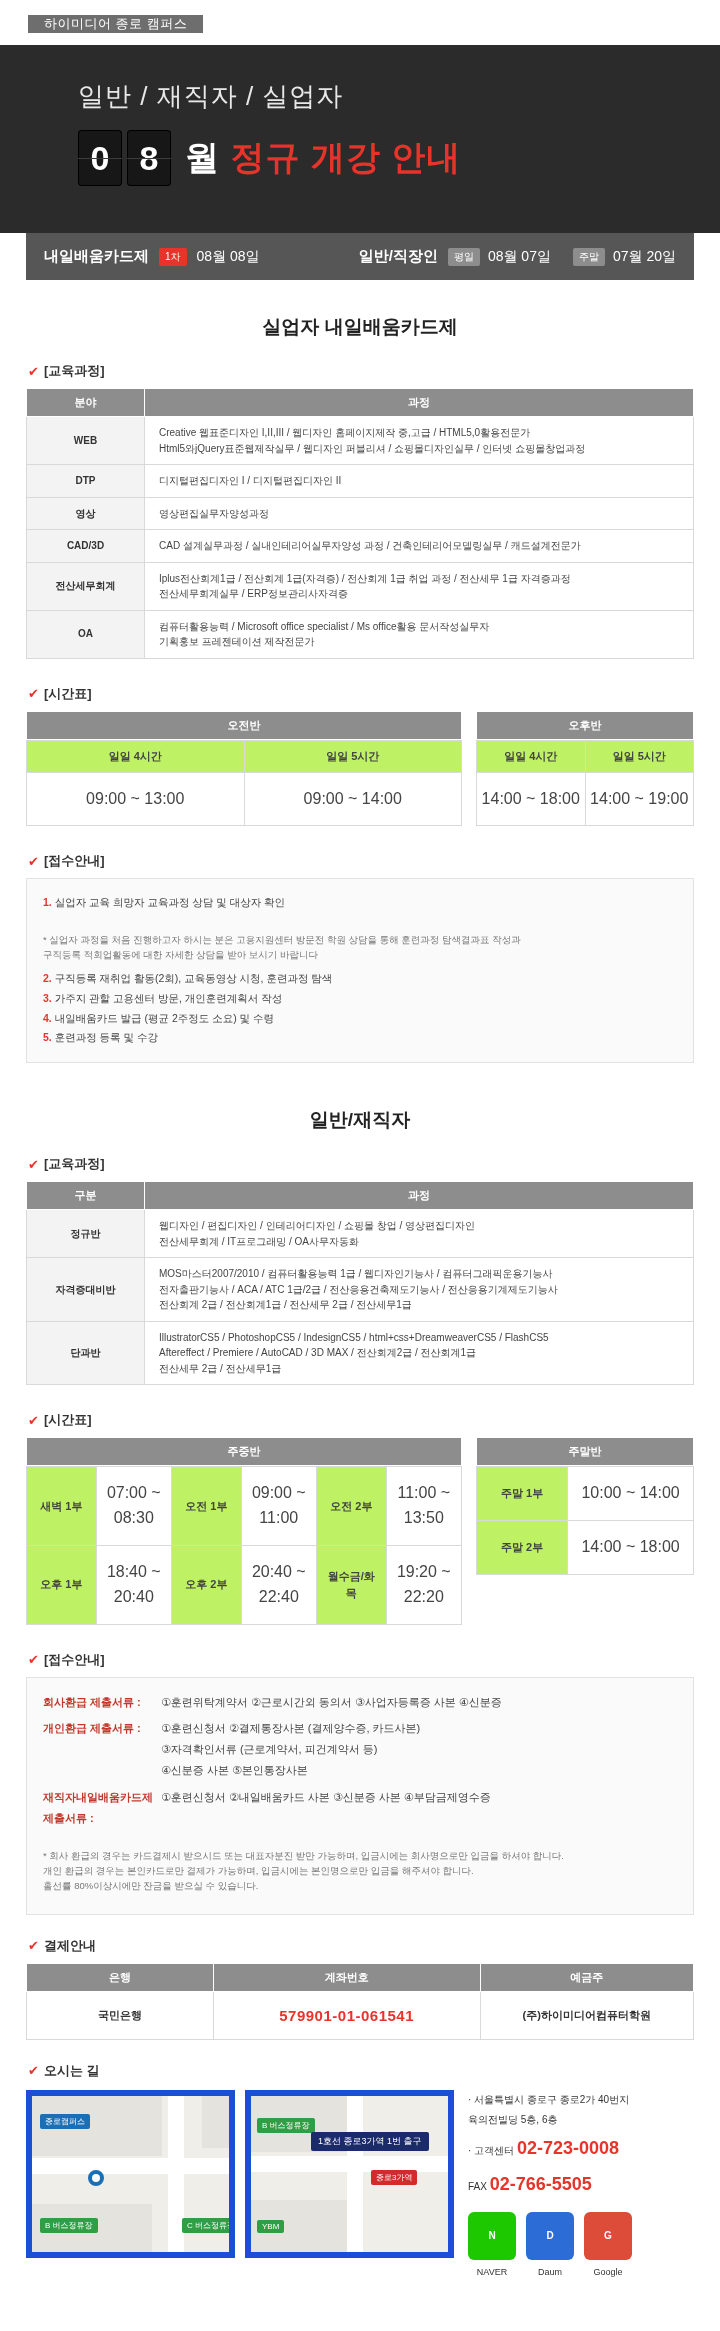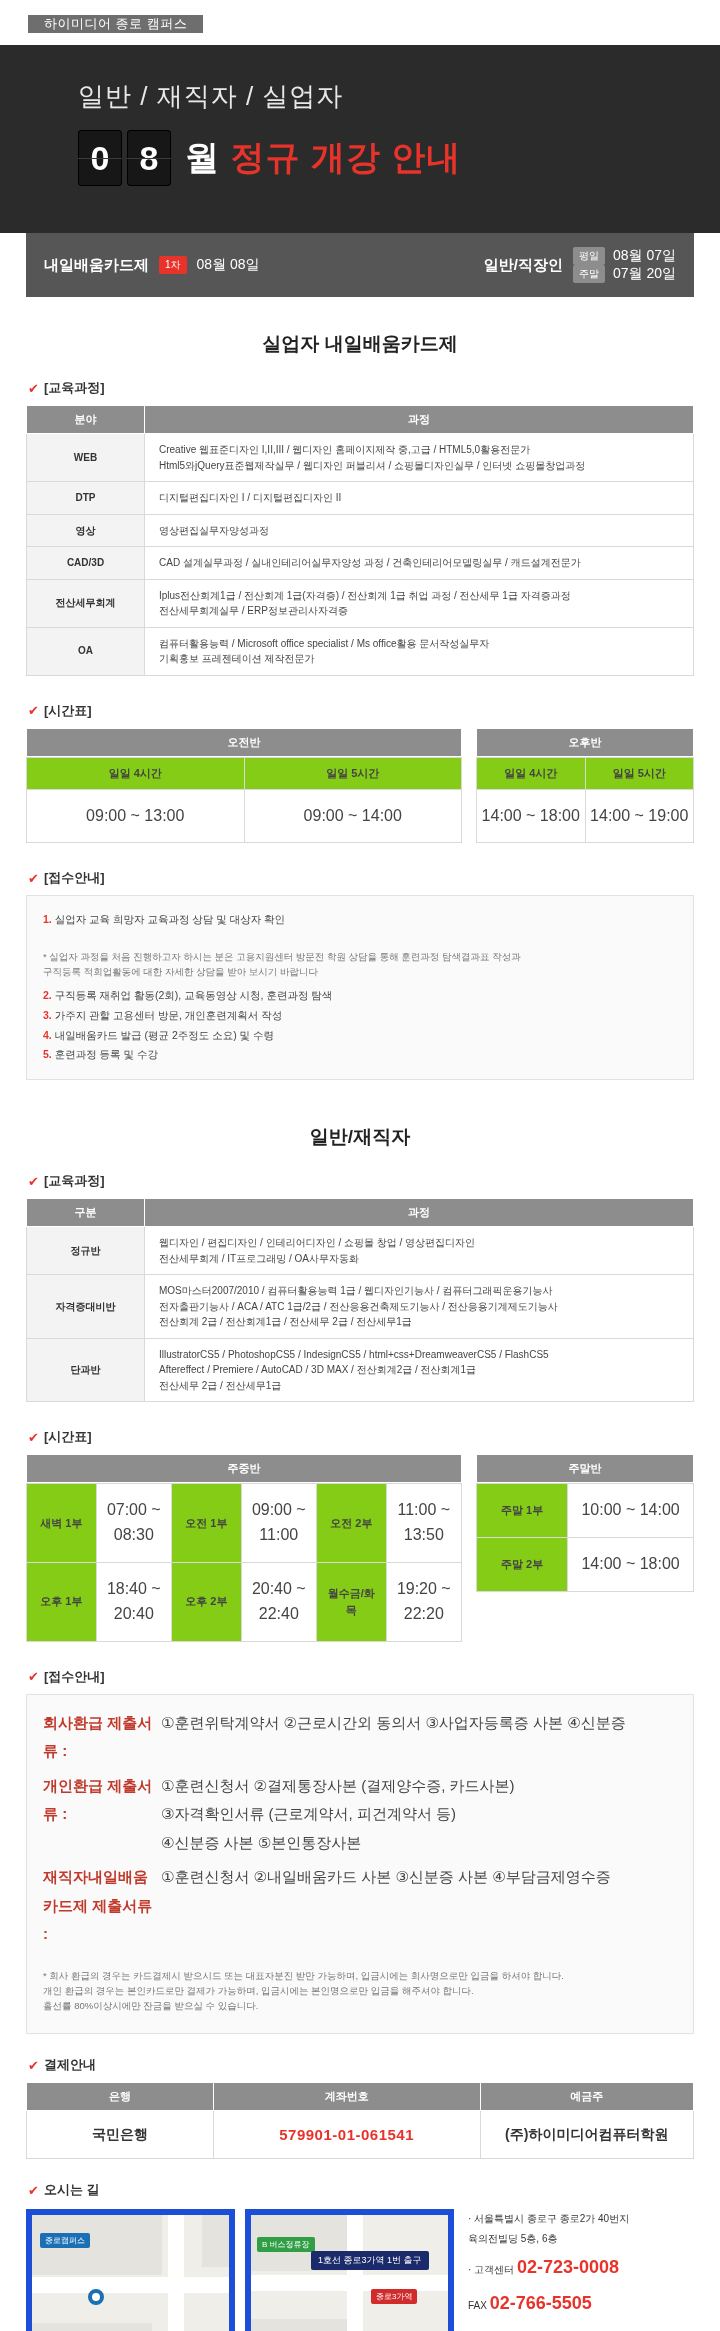--- a/index.html
+++ b/index.html
@@ -54,21 +54,21 @@
     display:flex; align-items:center; padding:14px 18px; font-size:12px;
     justify-content:space-between;
   }
   .info-left, .info-right { display:flex; align-items:center; gap:10px; }
   .info-label { font-weight:bold; font-size:15px; }
   .chip {
     background:#e8332a; color:#fff; font-size:10px; padding:2px 6px; border-radius:2px;
   }
   .chip.gray { background:#8d8d8d; }
   .info-val { font-size:14px; }
-  .stack { display:flex; flex-direction:column; gap:0; }
+  .stack { display:flex; flex-direction:row; gap:22px; }
   .stack .row { display:flex; align-items:center; gap:8px; }
 
   
   .section { padding:0 26px; }
   .sec-title {
     text-align:center; font-size:19px; font-weight:bold; color:#222;
     margin:34px 0 22px;
   }
   .sub-head {
     font-size:13px; font-weight:bold; color:#e8332a; margin:0 0 8px 2px;
@@ -84,37 +84,37 @@
   }
   td { border:1px solid #d9d9d9; padding:8px 6px; color:#444; line-height:1.55; }
   td.cat { width:118px; text-align:center; background:#f3f3f3; font-weight:bold; color:#333; }
   td.desc { padding-left:14px; }
 
   .two-col { display:flex; gap:14px; }
   .tt-left { flex:2; }
   .tt-right { flex:1; }
   .tt table td { text-align:center; }
   .tt .hd { background:#8d8d8d; color:#fff; text-align:center; font-weight:bold; padding:6px; font-size:11px; border:1px solid #fff; }
-  .tt .sub { background:#84cc16; text-align:center; font-weight:bold; padding:7px; font-size:11px; }
+  .tt .sub { background:#bef264; text-align:center; font-weight:bold; padding:7px; font-size:11px; }
   .tt .val { padding:14px 4px; font-size:16px; }
 
   .notice {
     border:1px solid #e2e2e2; background:#fafafa; padding:14px 16px;
     font-size:10.5px; line-height:1.9; color:#444;
   }
   .notice .small { font-size:9.5px; color:#777; line-height:1.6; display:block; margin:19px 0 6px; }
 
-  .apply-row { display:flex; font-size:15px; line-height:1.9; margin-bottom:6px; }
+  .apply-row { display:flex; font-size:11px; line-height:1.9; margin-bottom:6px; }
   .apply-row .k { color:#c0392b; font-weight:bold; width:118px; flex:none; }
   .apply-row .v { color:#444; }
   .num { color:#e8332a; font-weight:bold; }
 
   
   .bank th { background:#8d8d8d; font-size:11px; }
-  .bank td { text-align:center; padding:12px 6px; font-size:14px; font-weight:bold; color:#333; }
+  .bank td { text-align:center; padding:12px 6px; font-size:11px; font-weight:bold; color:#333; }
   .bank td.acct { color:#e8332a; font-size:15px; letter-spacing:0.5px; }
 
   
   .map-wrap { display:flex; gap:10px; margin-top:10px; }
   .map {
     flex:1; height:168px; background:#efeee9; position:relative; overflow:hidden;
     border:6px solid #1d4ed8;
   }
   .road { position:absolute; background:#ffffff; }
   .road.h { height:16px; left:0; right:0; }

